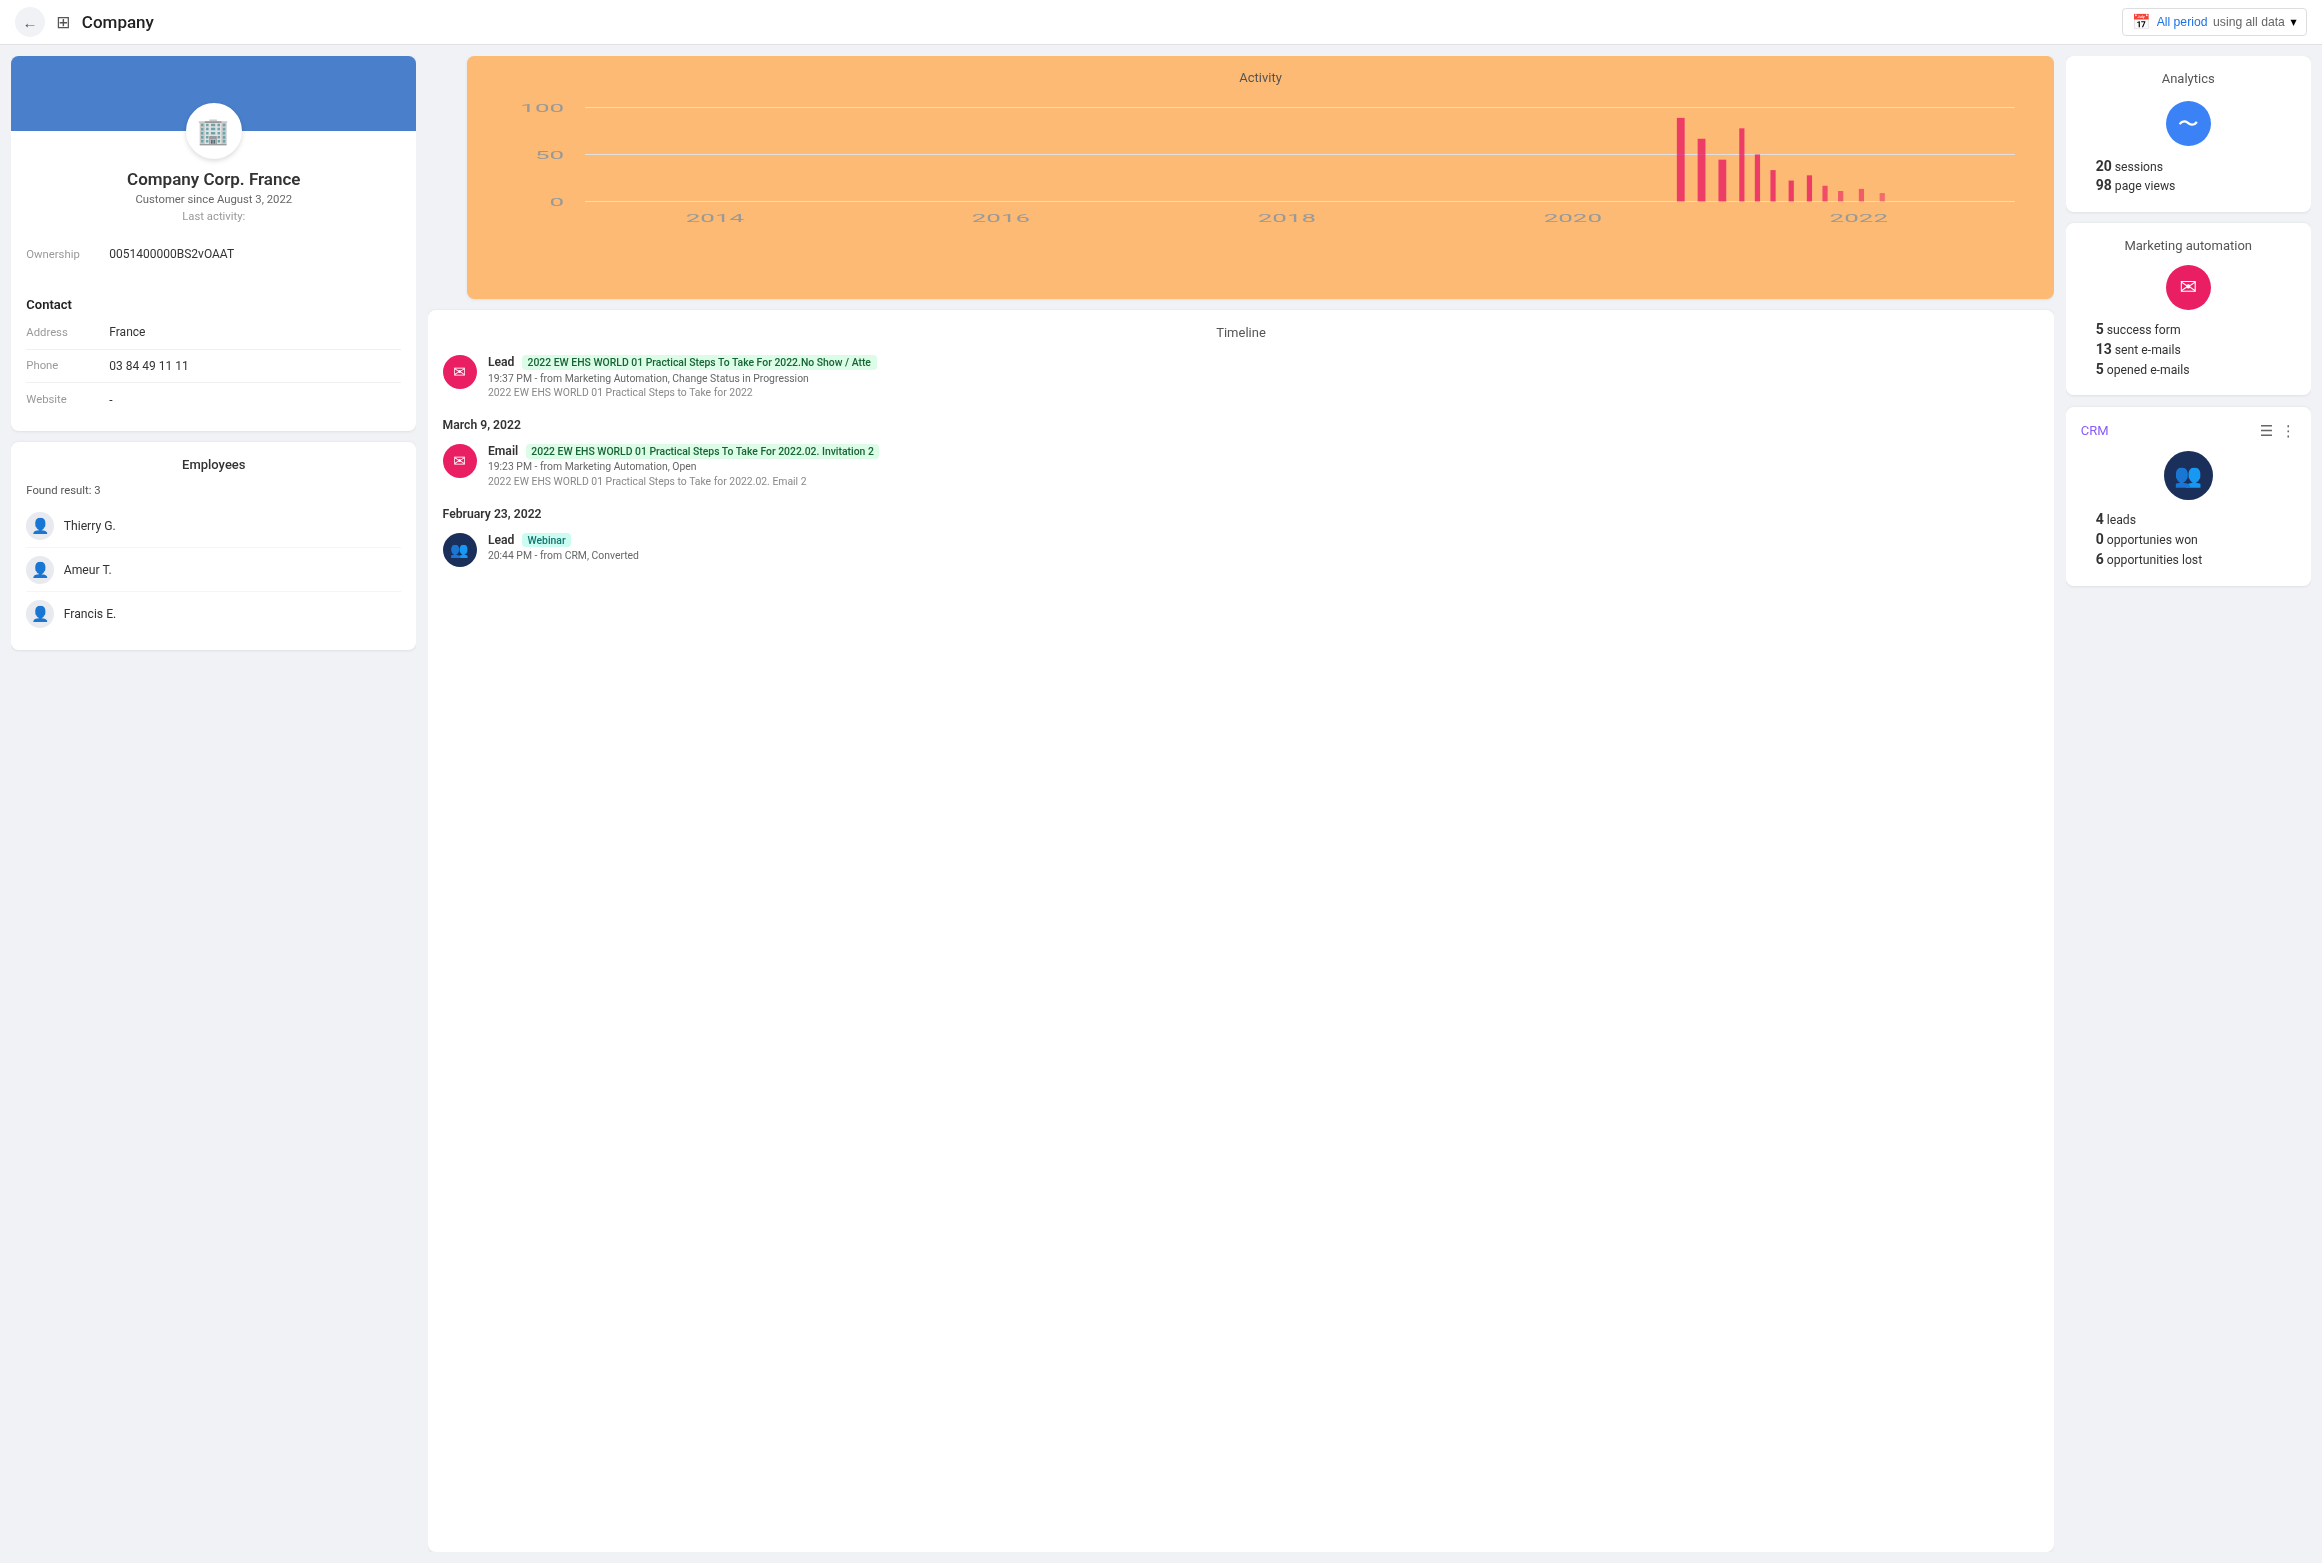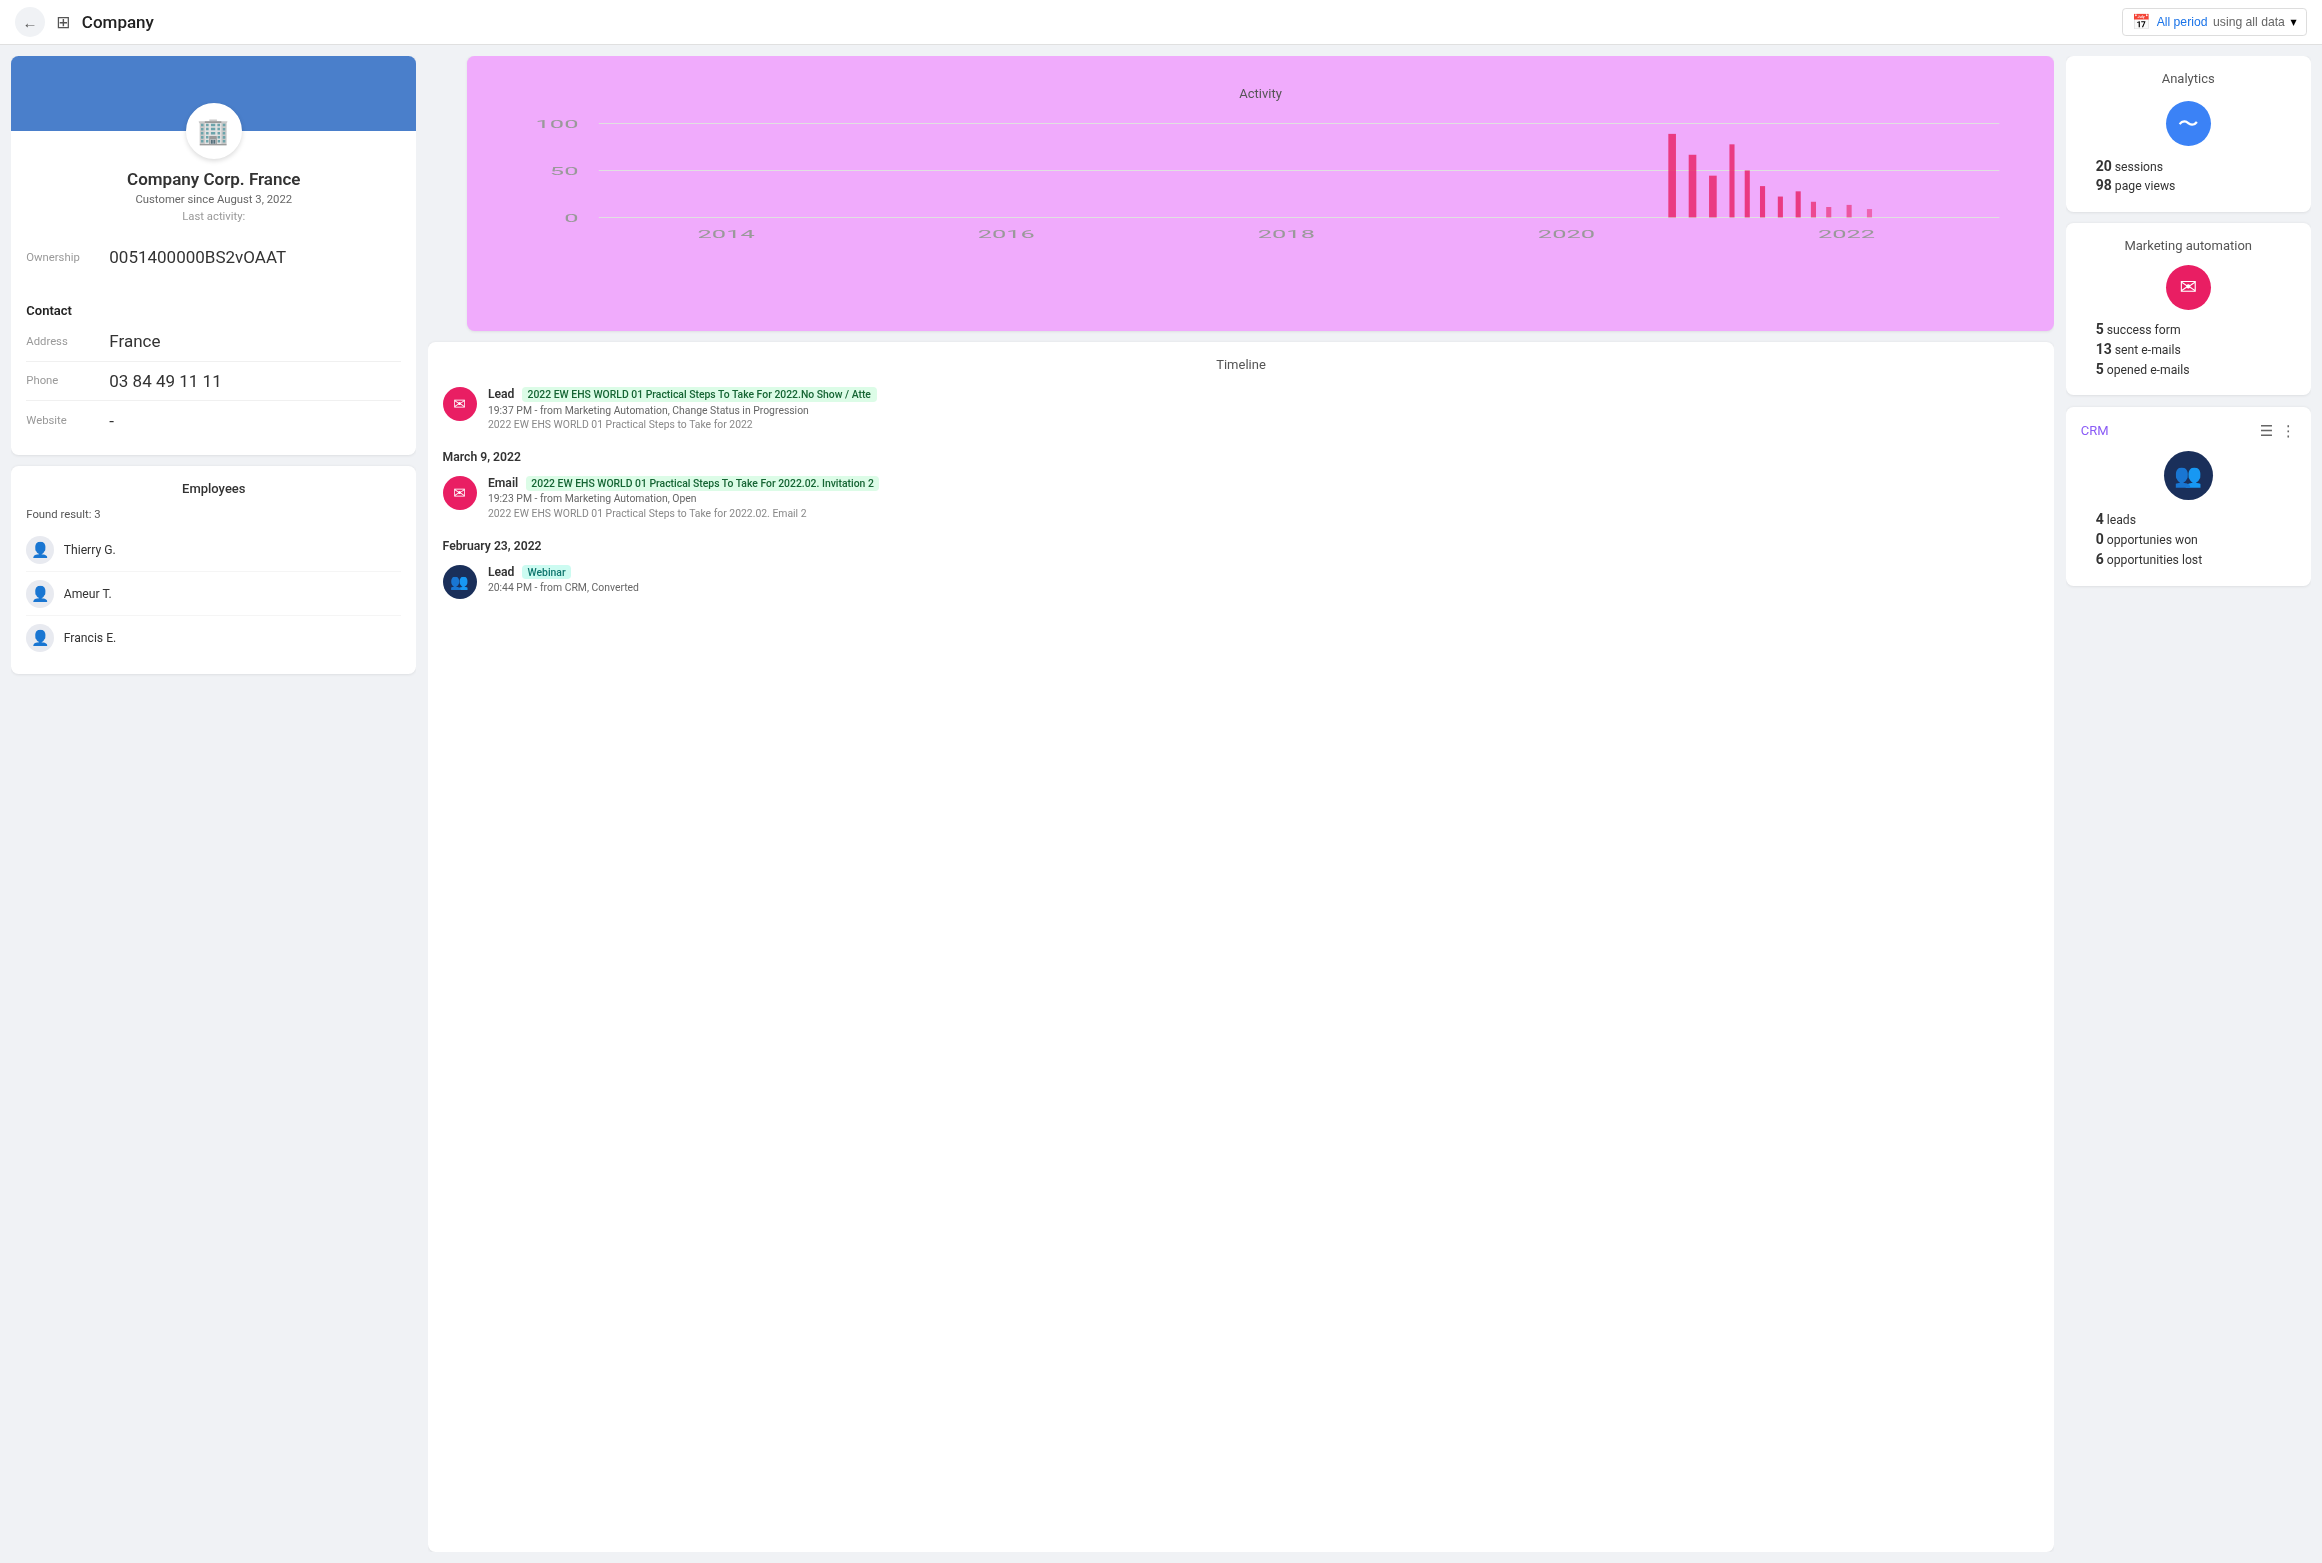--- a/index.html
+++ b/index.html
@@ -126,21 +126,21 @@
       gap: 8px;
     }
     .field-row:last-child { border-bottom: none; }
     .field-label {
       color: #999;
       font-size: 11.3px;
       min-width: 75px;
     }
     .field-value {
       color: #333;
-      font-size: 17px;
+      font-size: 12px;
     }
     .section-heading {
       font-size: 13px;
       font-weight: 600;
       padding: 11.3px 15px 3.8px;
       color: #222;
     }
 
     
     .employees-card {
@@ -186,23 +186,23 @@
     
     .center-col {
       display: flex;
       flex-direction: column;
       gap: 11.3px;
       overflow-y: auto;
     }
 
     
     .activity-card {
-      background: #f0abfc;
+      background: #fdba74;
       border-radius: 7.5px;
-      padding: 30px;
+      padding: 14px;
       box-shadow: 0 0.9px 2.8px rgba(0,0,0,0.08);
       margin-left: 39px;
     }
     .card-title {
       text-align: center;
       font-size: 13px;
       color: #555;
       margin-bottom: 11.3px;
     }
     .chart-area {

